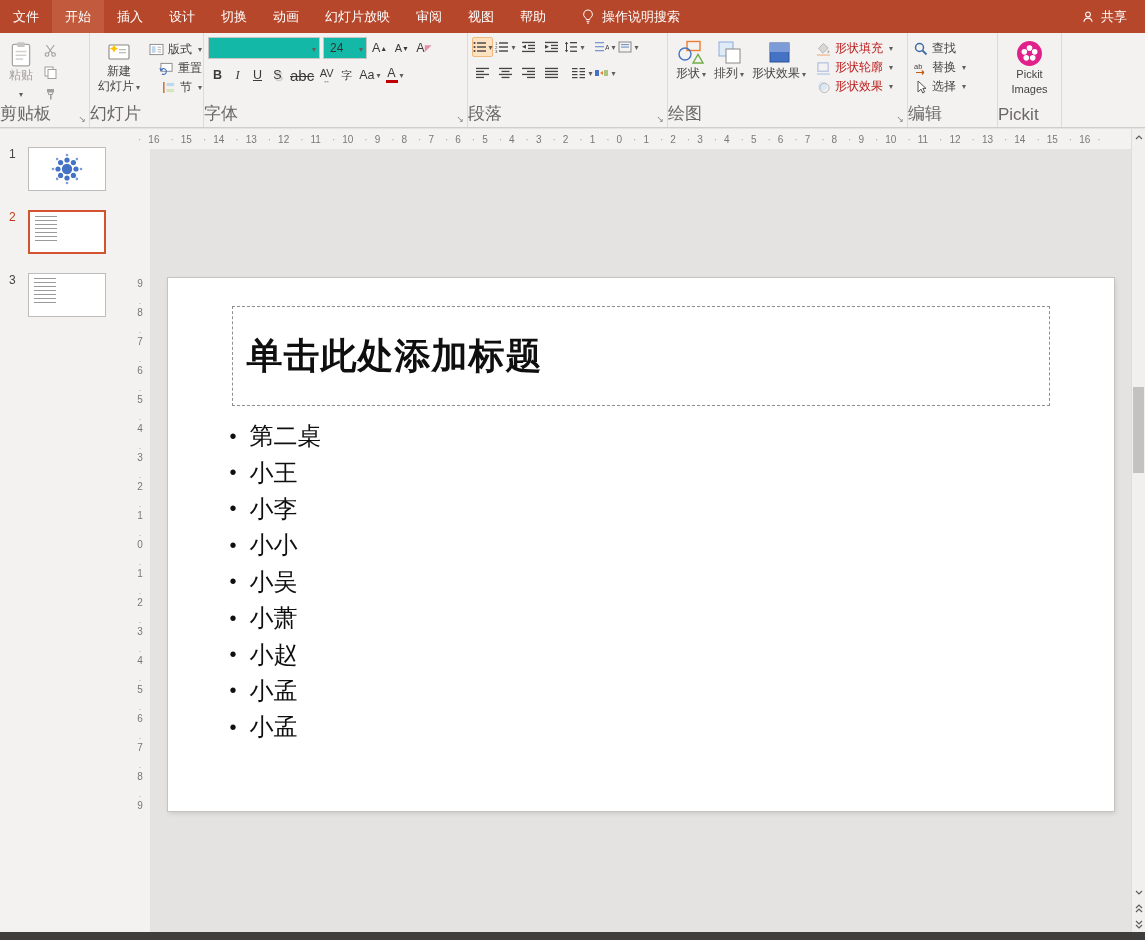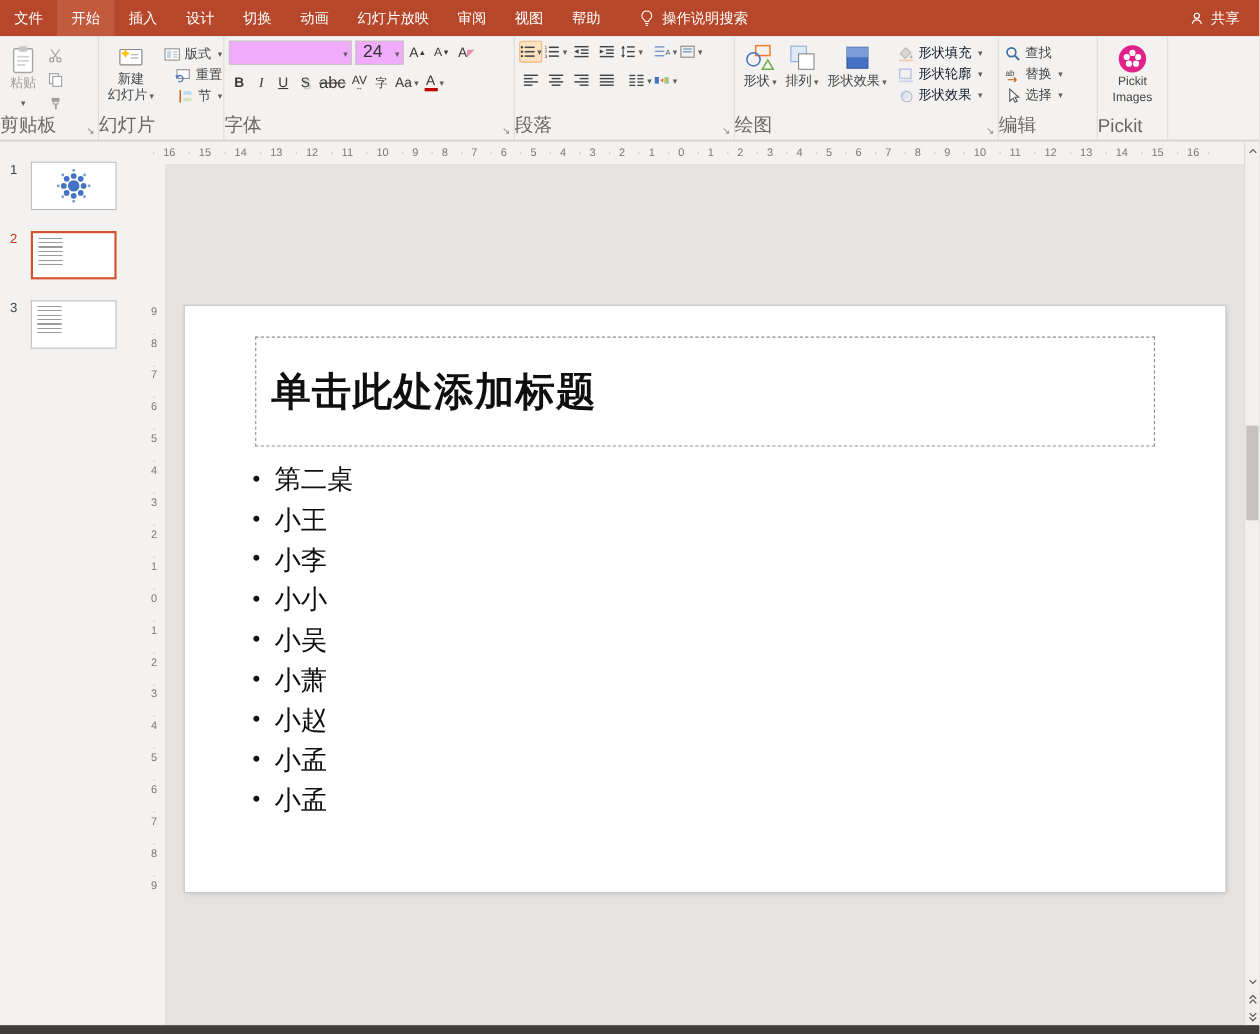--- a/index.html
+++ b/index.html
@@ -19,34 +19,34 @@
   .group { position:relative; border-right:1px solid #DDDBD8; padding:4px 4px 18px 4px; }
   .group-label { position:absolute; bottom:2px; left:0; right:0; text-align:left; font-size:17px; color:#6A6866; }
   .launcher { position:absolute; right:3px; bottom:3px; font-size:9px; color:#8A8886; cursor:pointer; line-height:9px; }
   .caret::after { content:"▾"; font-size:8px; color:#605E5C; margin-left:2px; }
   .caret-solo::after { content:"▾"; font-size:8px; color:#605E5C; }
   .big-btn { display:flex; flex-direction:column; align-items:center; padding:3px 4px; border-radius:2px; cursor:pointer; }
   .big-btn .lbl { font-size:12px; line-height:15px; color:#444; text-align:center; white-space:nowrap; }
   .big-btn.disabled .lbl { color:#A19F9D; }
   .mini-btn { height:20px; display:flex; align-items:center; justify-content:center; cursor:pointer; border-radius:2px; padding:0 3px; }
   .txt-row { display:flex; align-items:center; gap:4px; height:19px; font-size:12px; color:#444; cursor:pointer; padding:0 2px; white-space:nowrap; }
-  .txt-row.dim { color:#0f172a; }
+  .txt-row.dim { color:#b91c1c; }
 
   .grp-clipboard { width:90px; }
   .clip-content { display:flex; gap:3px; }
   .clip-minis { display:flex; flex-direction:column; gap:2px; padding-top:3px; }
 
   .grp-slides { width:114px; }
   .slides-content { display:flex; gap:3px; }
   .slides-minis { display:flex; flex-direction:column; padding-top:3px;align-items:flex-end; }
 
   .grp-font { width:264px; }
   .font-row1 { display:flex; align-items:center; gap:3px; }
   .font-row2 { display:flex; align-items:center; gap:1px; margin-top:6px; }
-  .combo { height:22px; border:1px solid #C8C6C4; background:#f0abfc; display:flex; align-items:center; padding:0 3px 0 6px; font-size:16px; color:#333; cursor:pointer; }
+  .combo { height:22px; border:1px solid #C8C6C4; background:#14b8a6; display:flex; align-items:center; padding:0 3px 0 6px; font-size:12px; color:#333; cursor:pointer; }
   .combo .cval { flex:1; }
   .fmt-btn { min-width:19px; height:20px; display:flex; align-items:center; justify-content:center; font-size:12.5px; color:#3b3a39; cursor:pointer; border-radius:2px; padding:0 2px; }
   .bold { font-weight:bold; }
   .ital { font-style:italic; font-family:"Liberation Serif",serif; }
   .undl { text-decoration:underline; }
   .shdw { text-shadow:1.5px 1.5px 1px #bbb; }
   .strk { text-decoration:line-through; font-size:15px; }
   .acolor { display:flex; flex-direction:column; align-items:center; line-height:11px; }
   .acolor .bar { width:12px; height:3px; background:#C00000; margin-top:1px; }
   .avspace { display:flex; flex-direction:column; align-items:center; line-height:10px; font-size:11px; }

